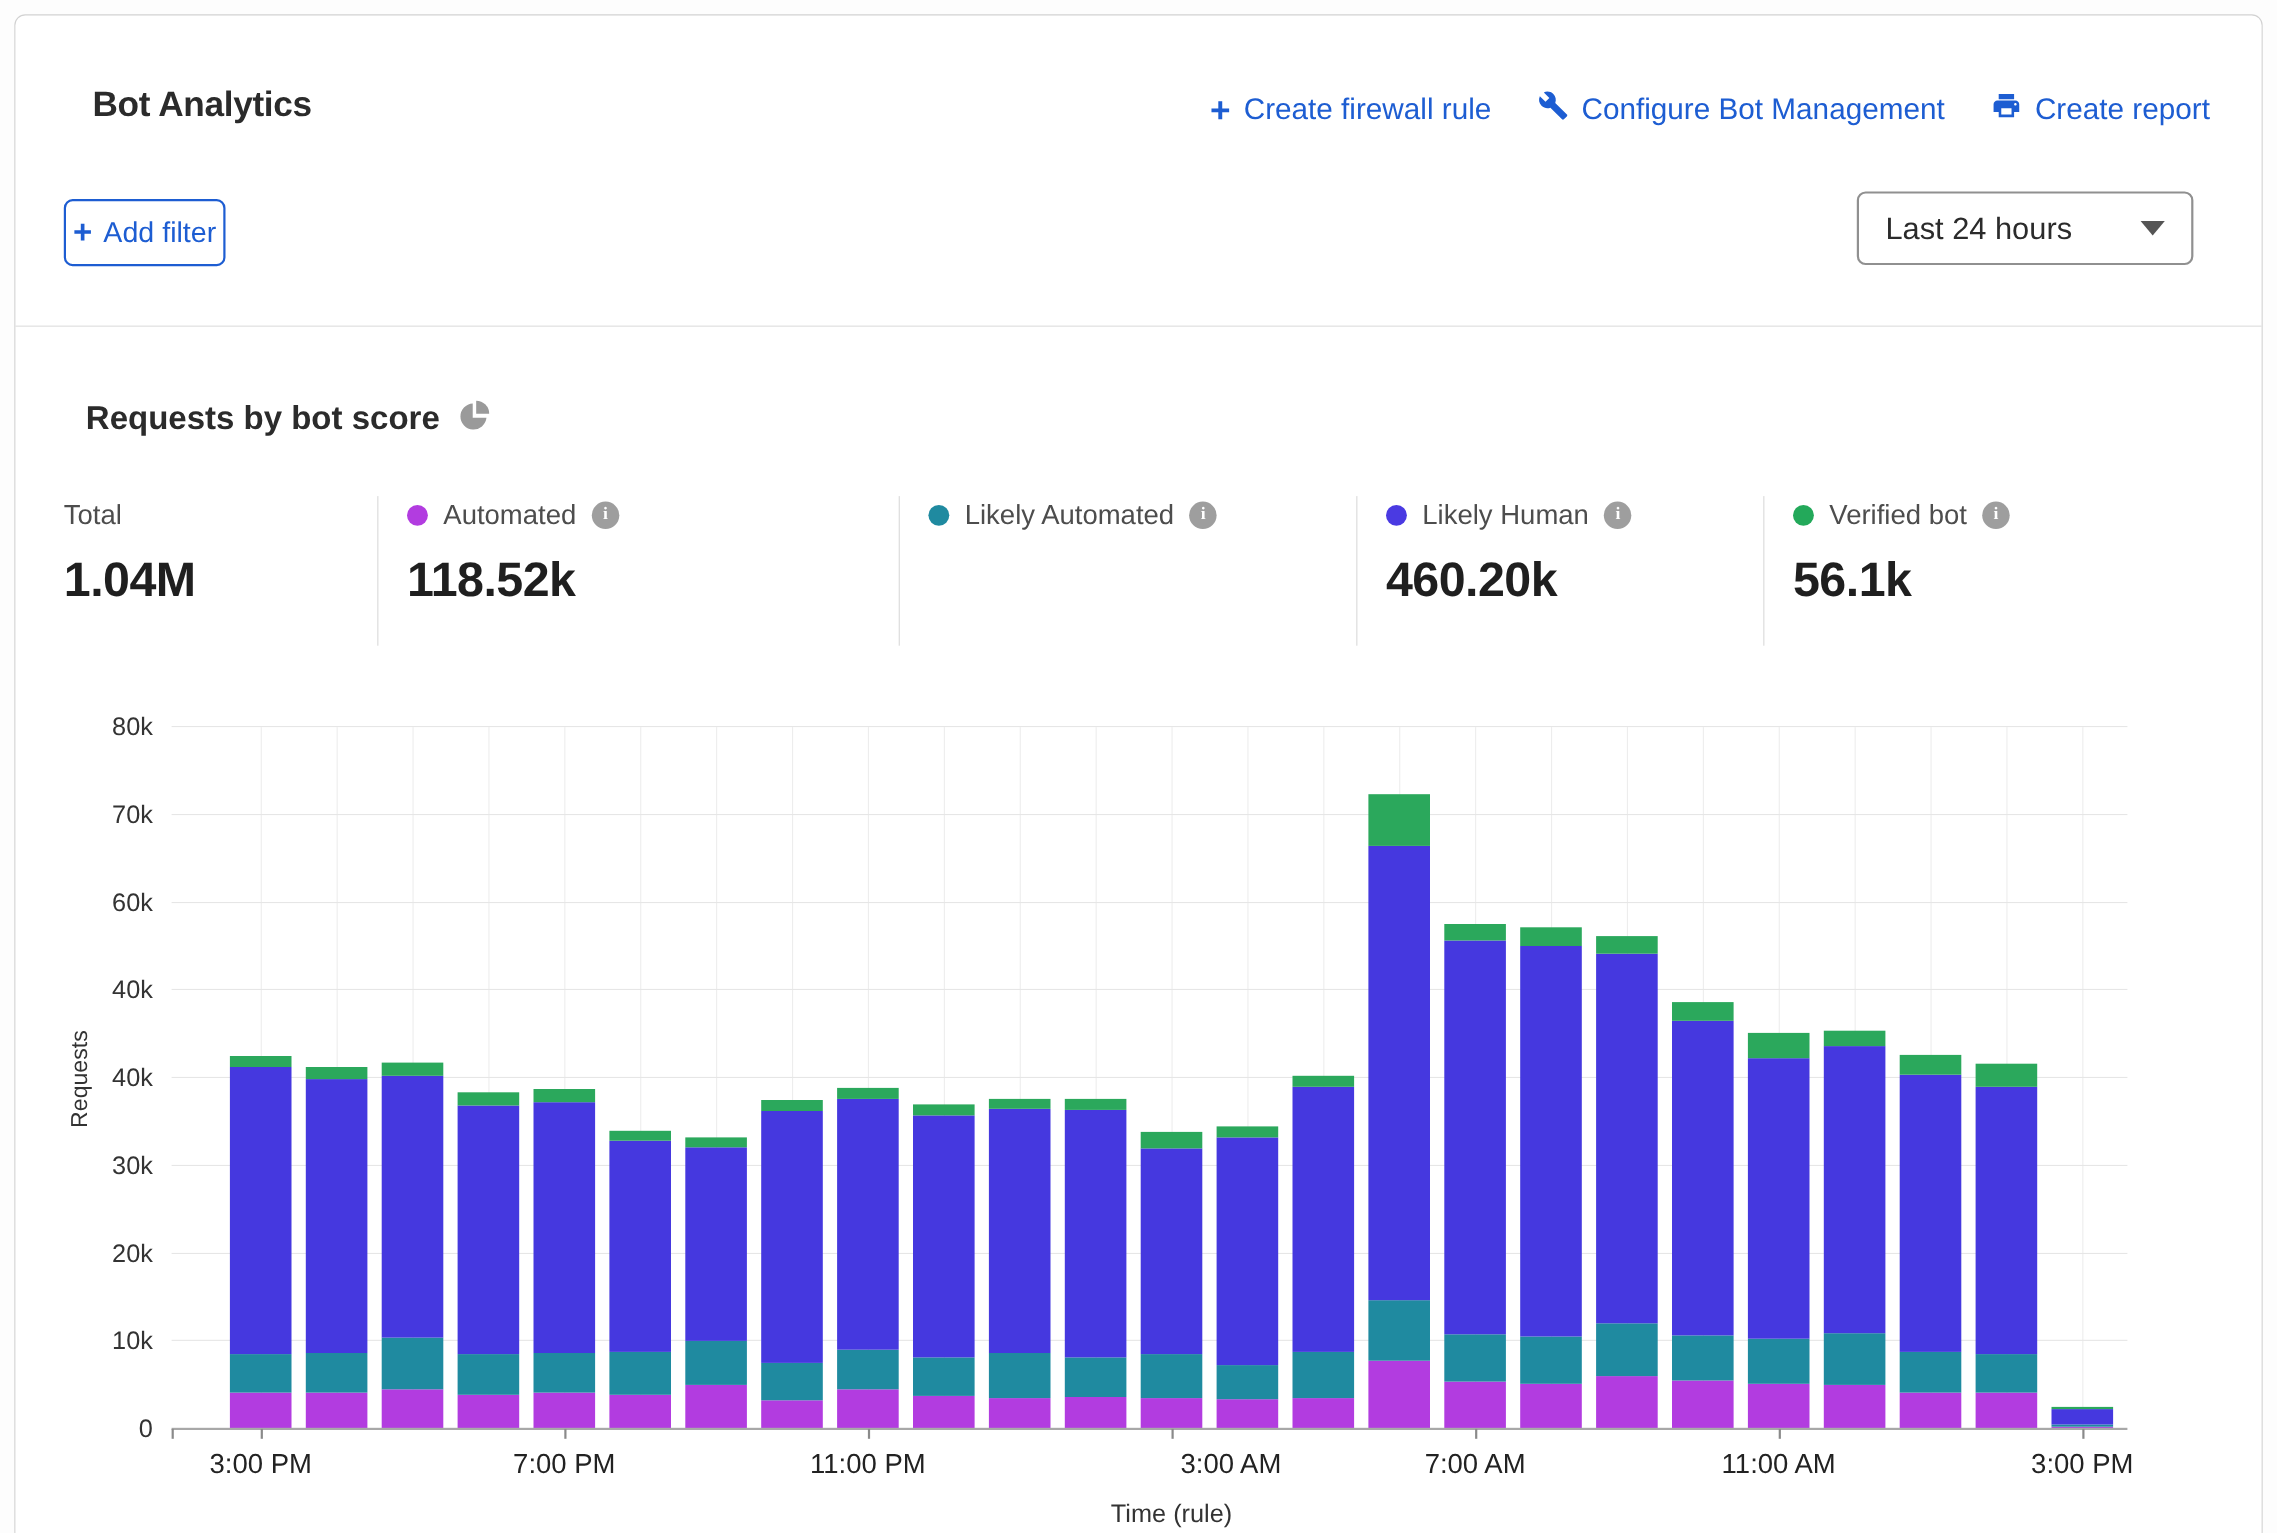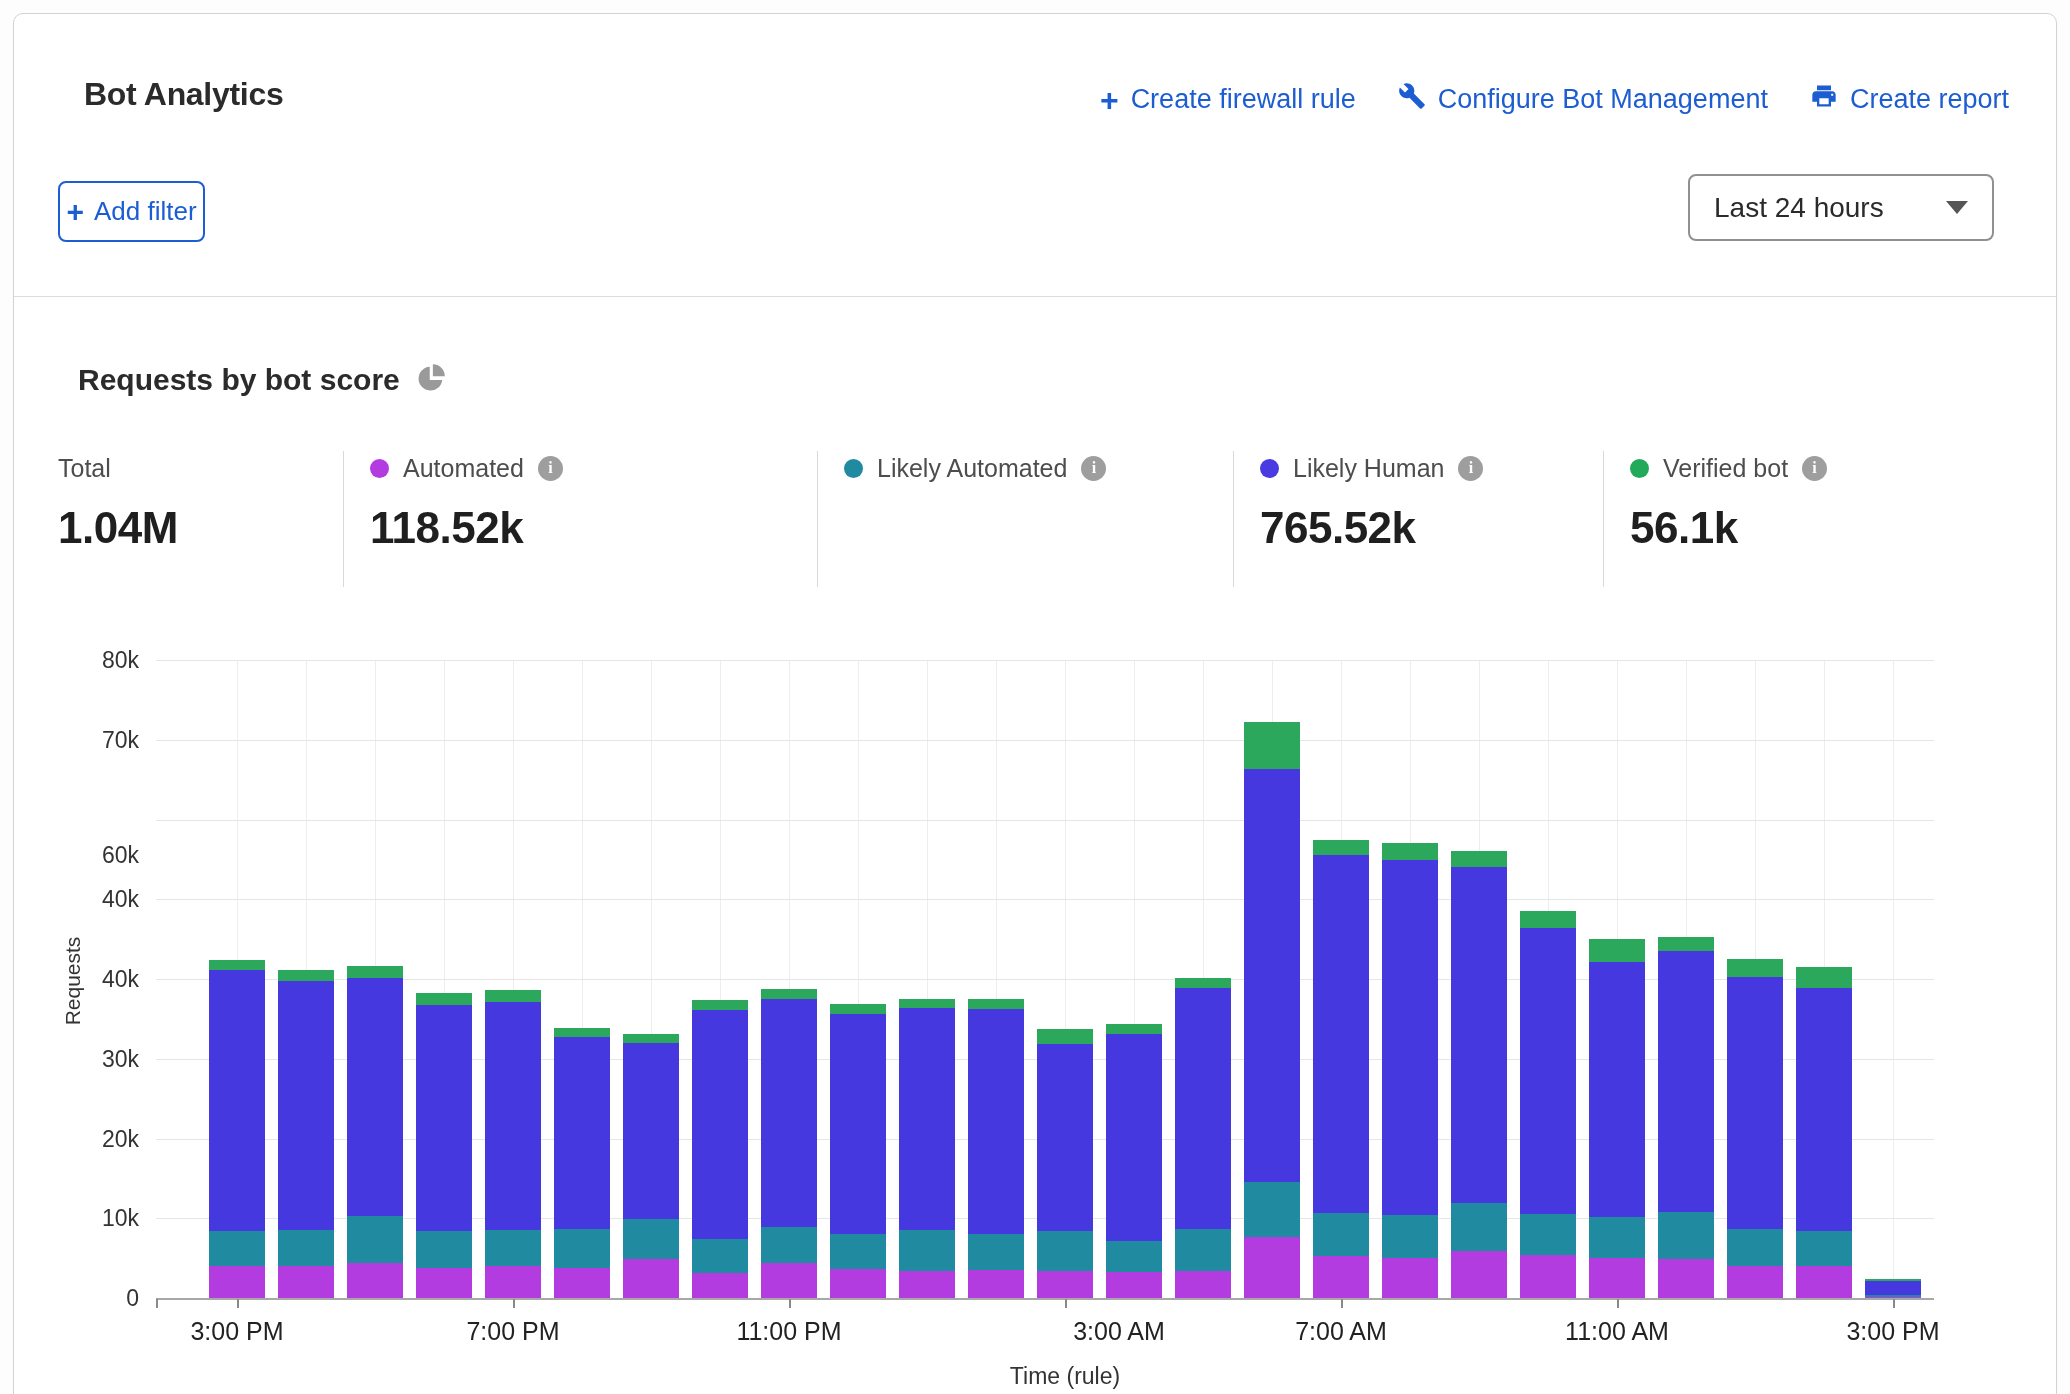--- a/index.html
+++ b/index.html
@@ -148,21 +148,21 @@
         <span>Likely Automated</span>
         <span class="info">i</span>
       </div>
     </div>
     <div class="stat c4">
       <div class="stat-label">
         <span class="dot" style="background: rgb(74, 58, 226);"></span>
         <span>Likely Human</span>
         <span class="info">i</span>
       </div>
-      <div class="stat-value">765.52k</div>
+      <div class="stat-value">460.20k</div>
     </div>
     <div class="stat c5">
       <div class="stat-label">
         <span class="dot" style="background: rgb(35, 169, 90);"></span>
         <span>Verified bot</span>
         <span class="info">i</span>
       </div>
       <div class="stat-value">56.1k</div>
     </div>
   </div>
@@ -200,21 +200,21 @@
       <div class="ytick" style="top: 544.25px;">10k</div>
       <div class="hgrid" style="top: 477.5px;"></div>
       <div class="ytick" style="top: 464.5px;">20k</div>
       <div class="hgrid" style="top: 397.75px;"></div>
       <div class="ytick" style="top: 384.75px;">30k</div>
       <div class="hgrid" style="top: 318px;"></div>
       <div class="ytick" style="top: 305px;">40k</div>
       <div class="hgrid" style="top: 238.25px;"></div>
       <div class="ytick" style="top: 225.25px;">40k</div>
       <div class="hgrid" style="top: 158.5px;"></div>
-      <div class="ytick" style="top: 145.5px; margin-top: 35px;">60k</div>
+      <div class="ytick" style="top: 145.5px;">60k</div>
       <div class="hgrid" style="top: 78.75px;"></div>
       <div class="ytick" style="top: 65.75px;">70k</div>
       <div class="hgrid" style="top: -1px;"></div>
       <div class="ytick" style="top: -14px;">80k</div>
       <div class="seg" style="left: 53px; width: 56px; bottom: 0px; height: 32.6975px; background: rgb(178, 60, 224);"></div>
       <div class="seg" style="left: 53px; width: 56px; bottom: 32.6975px; height: 35.09px; background: rgb(31, 138, 160);"></div>
       <div class="seg" style="left: 53px; width: 56px; bottom: 67.7875px; height: 261.58px; background: rgb(69, 56, 223);"></div>
       <div class="seg" style="left: 53px; width: 56px; bottom: 329.367px; height: 9.57px; background: rgb(43, 168, 92);"></div>
       <div class="seg" style="left: 122px; width: 56px; bottom: 0px; height: 33.495px; background: rgb(178, 60, 224);"></div>
       <div class="seg" style="left: 122px; width: 56px; bottom: 33.495px; height: 35.09px; background: rgb(31, 138, 160);"></div>

